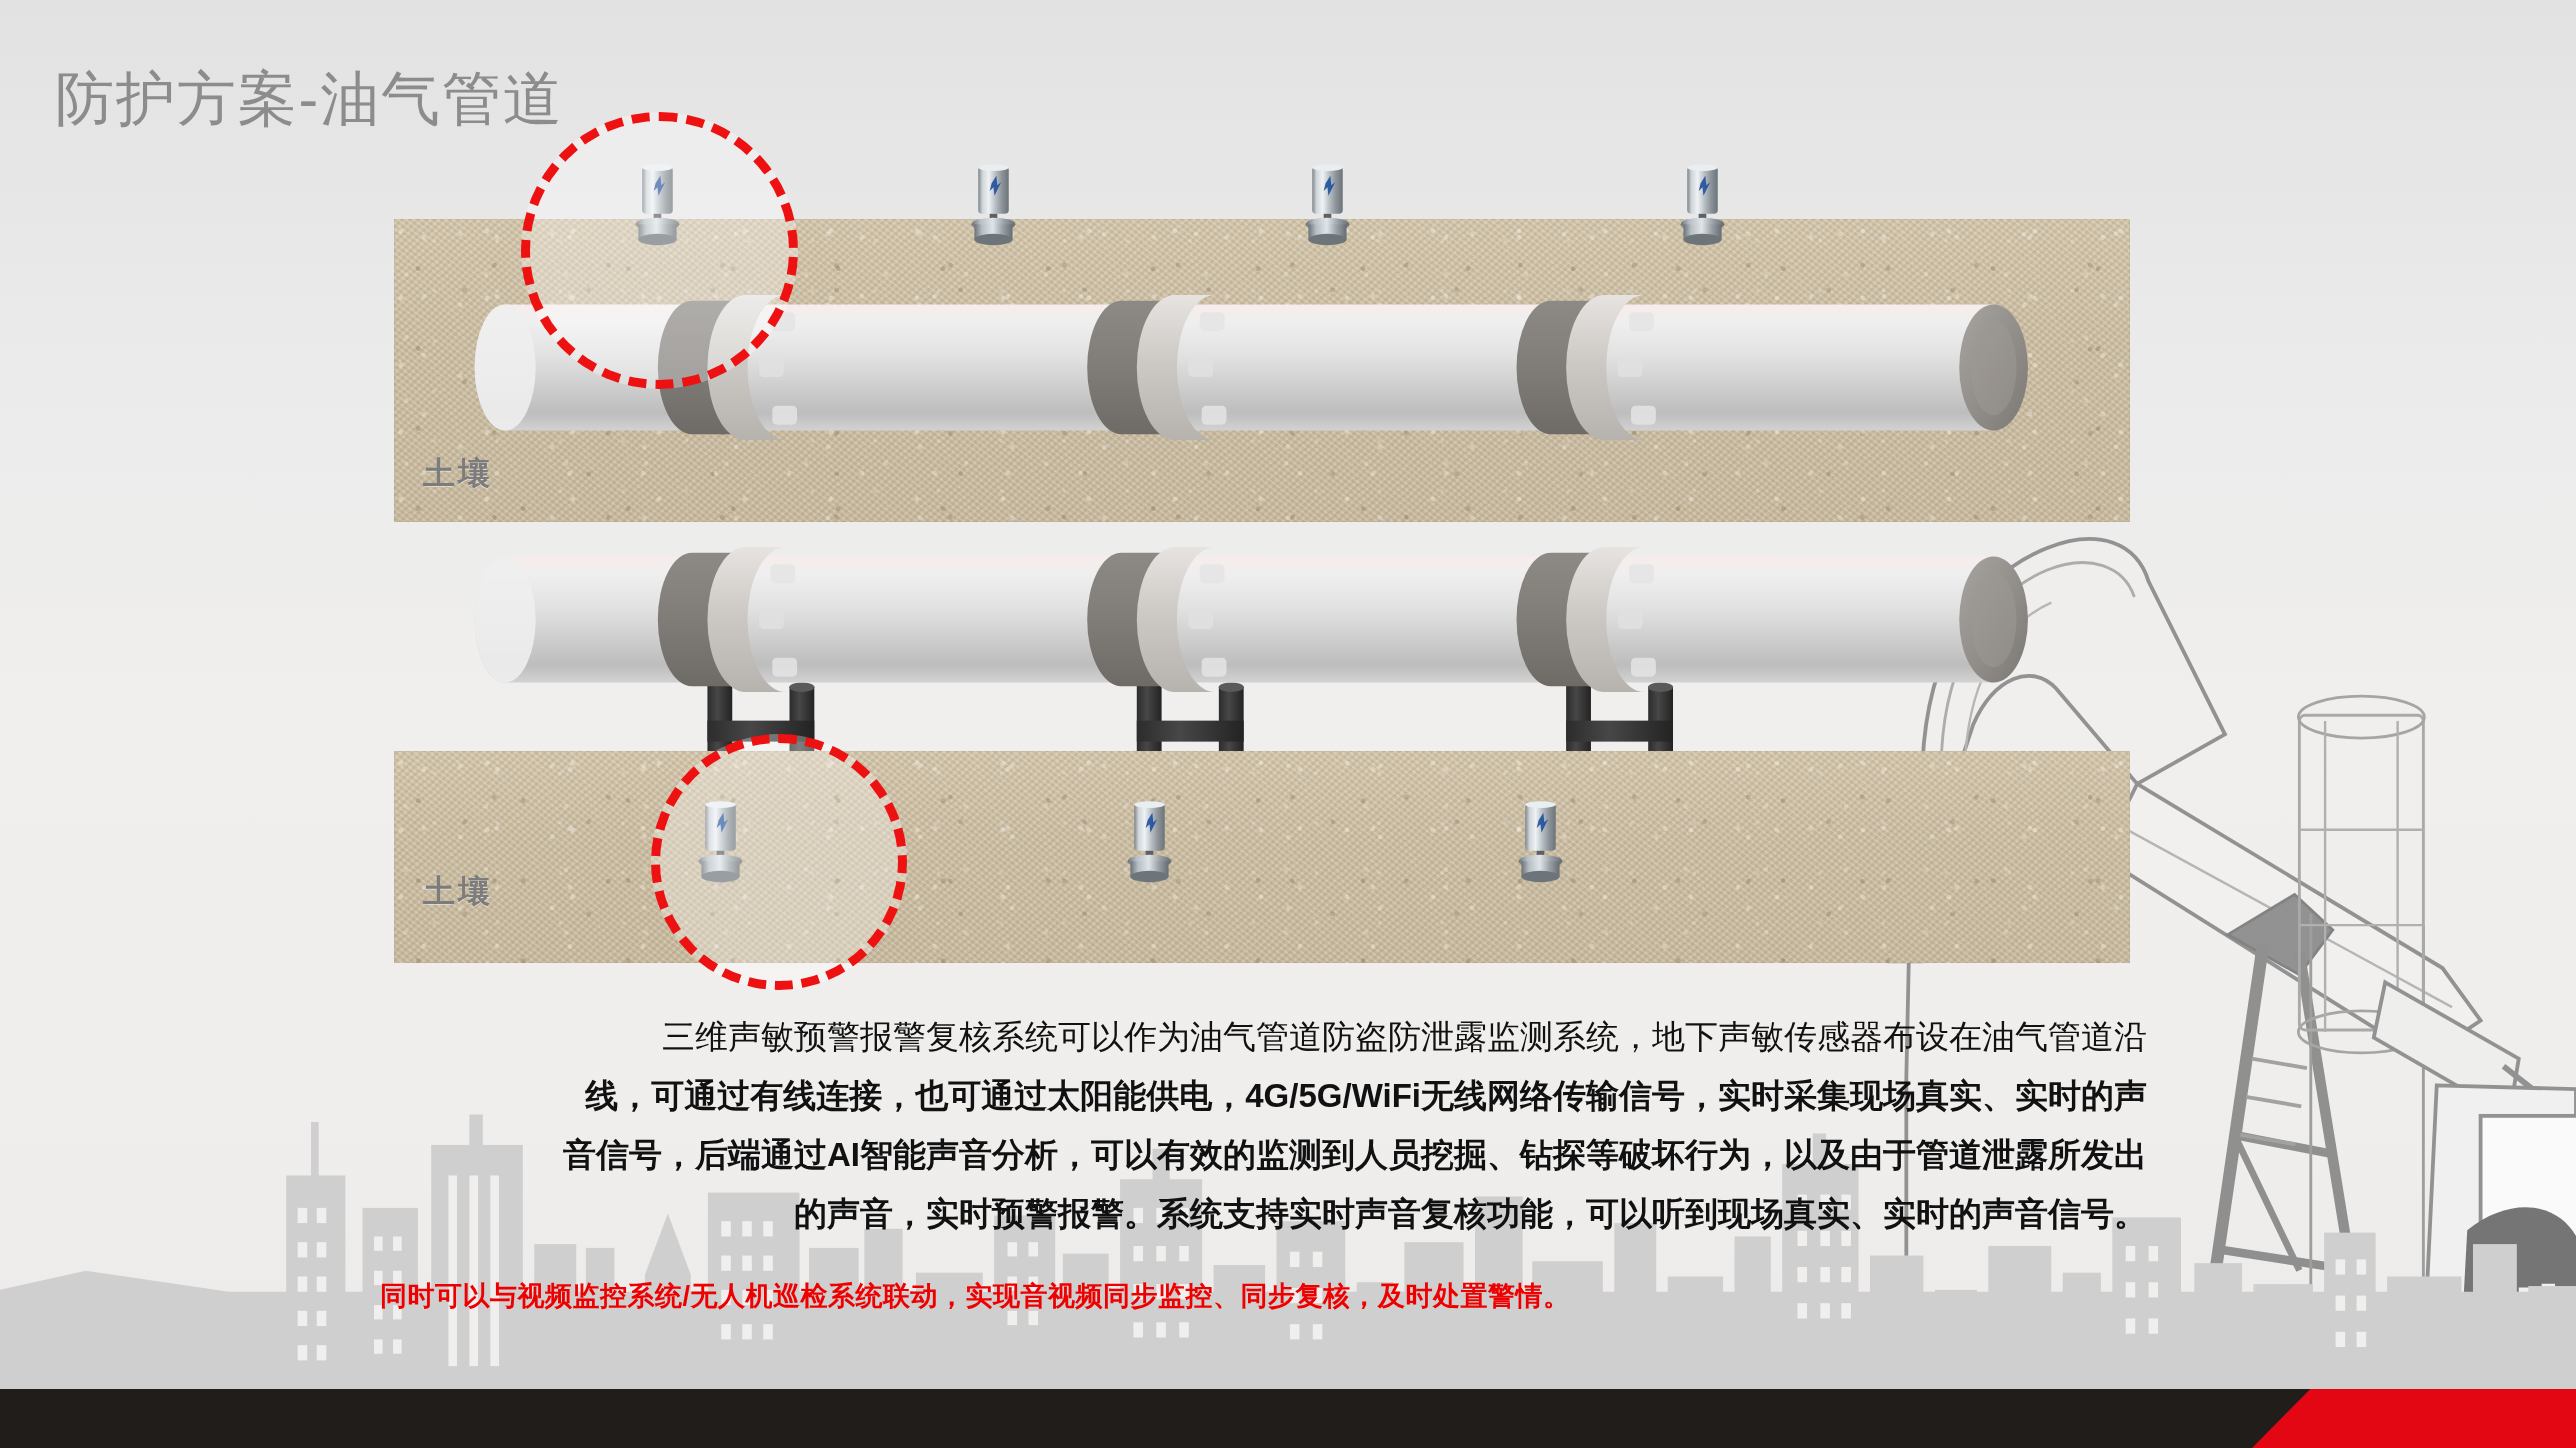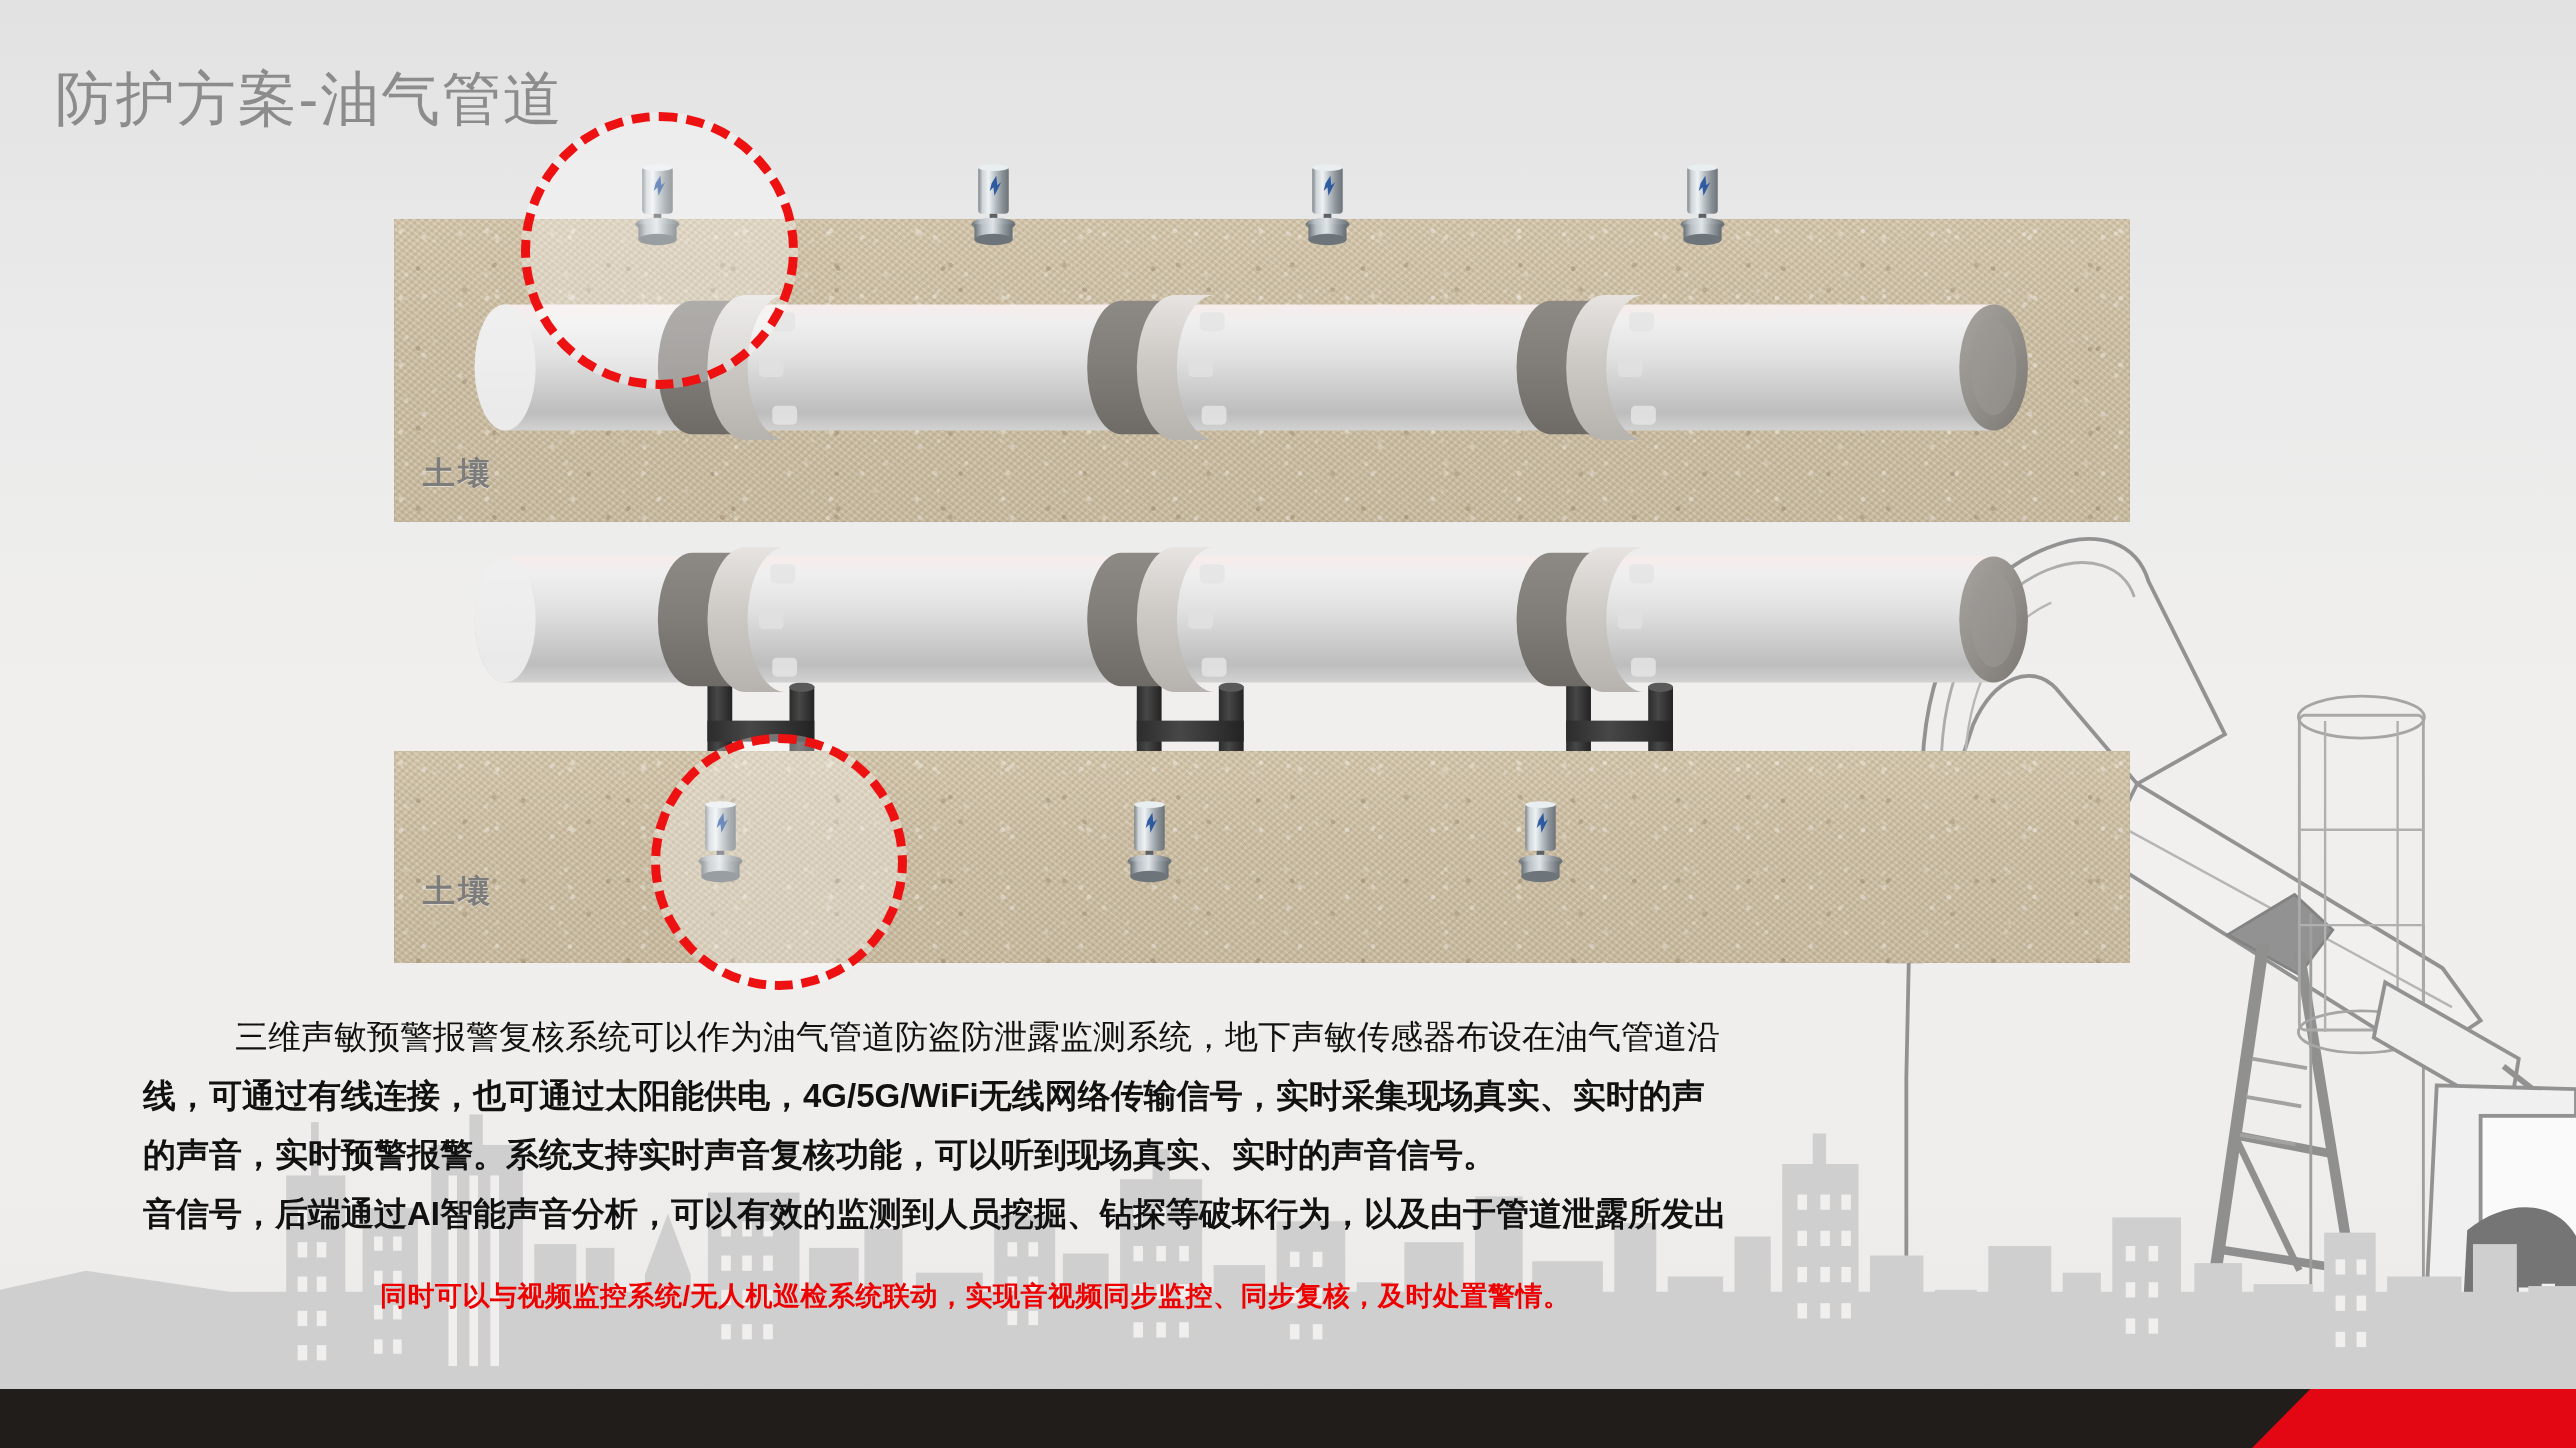--- a/index.html
+++ b/index.html
@@ -86,21 +86,21 @@
     border:9.5px dashed #ee1111;
     background:rgba(255,255,255,.30);
     box-sizing:border-box;
   }
 
   
   .body-text{
     position:absolute;left:143px;top:1007px;width:2004px;
     font-size:33px;line-height:59px;color:#111;
   }
-  .body-text .ln{white-space:nowrap;display:block;}
+  .body-text .ln{white-space:nowrap;display:block;text-align:right;}
   .body-text .ln.thin{font-weight:400;}
   .body-text .ln.bold{font-weight:700;}
   .body-text .indent{padding-left:92px;}
   .red-line{
     position:absolute;left:380px;top:1269px;
     font-size:27px;font-weight:700;color:#ef0000;white-space:nowrap;
     line-height:55px;letter-spacing:0.5px;
   }
 </style>
 </head>
@@ -532,20 +532,20 @@
         <ellipse cx="32" cy="79" rx="20" ry="6" fill="#6e757a"></ellipse>
       </svg>
     </div>
 
     <div class="hl-circle" style="left:651px;top:515px;width:256px;height:256px;"></div>
   </div>
 
   <div class="body-text">
     <span class="ln thin indent">三维声敏预警报警复核系统可以作为油气管道防盗防泄露监测系统，地下声敏传感器布设在油气管道沿</span>
     <span class="ln bold">线，可通过有线连接，也可通过太阳能供电，4G/5G/WiFi无线网络传输信号，实时采集现场真实、实时的声</span>
+    <span class="ln bold">音信号，后端通过AI智能声音分析，可以有效的监测到人员挖掘、钻探等破坏行为，以及由于管道泄露所发出</span>
     <span class="ln bold">的声音，实时预警报警。系统支持实时声音复核功能，可以听到现场真实、实时的声音信号。</span>
-    <span class="ln bold">音信号，后端通过AI智能声音分析，可以有效的监测到人员挖掘、钻探等破坏行为，以及由于管道泄露所发出</span>
   </div>
 
   <div class="red-line">同时可以与视频监控系统/无人机巡检系统联动，实现音视频同步监控、同步复核，及时处置警情。</div>
 
 </div>
 
 
 </body></html>

